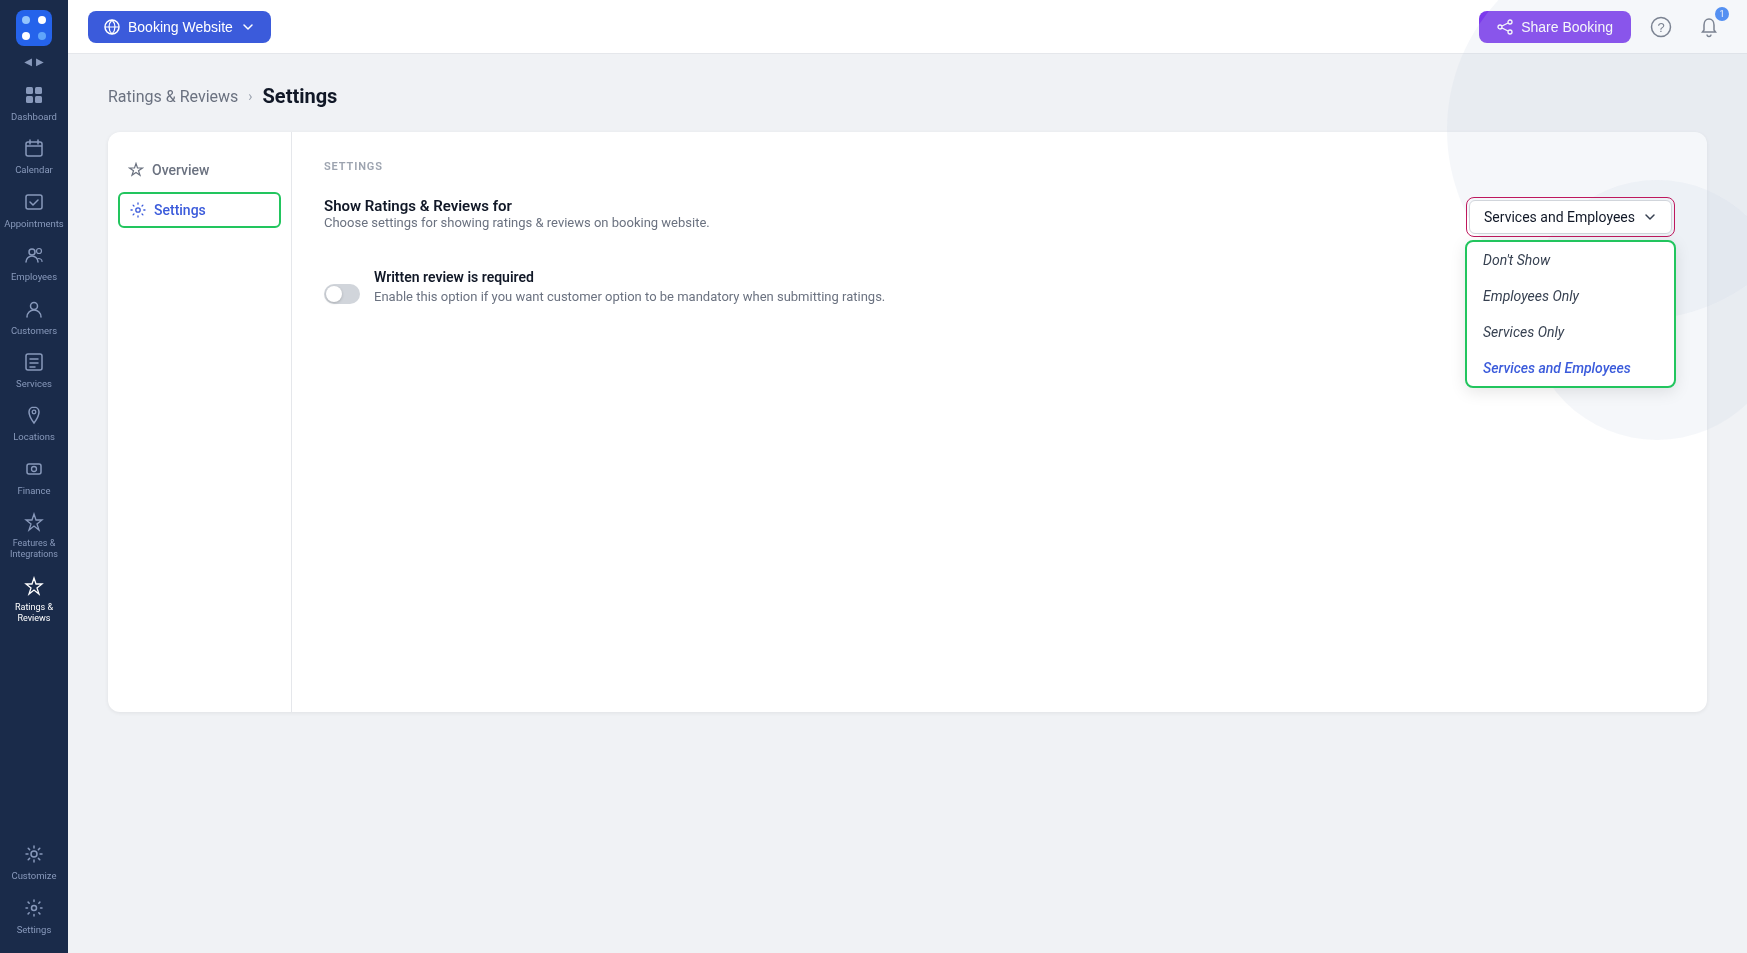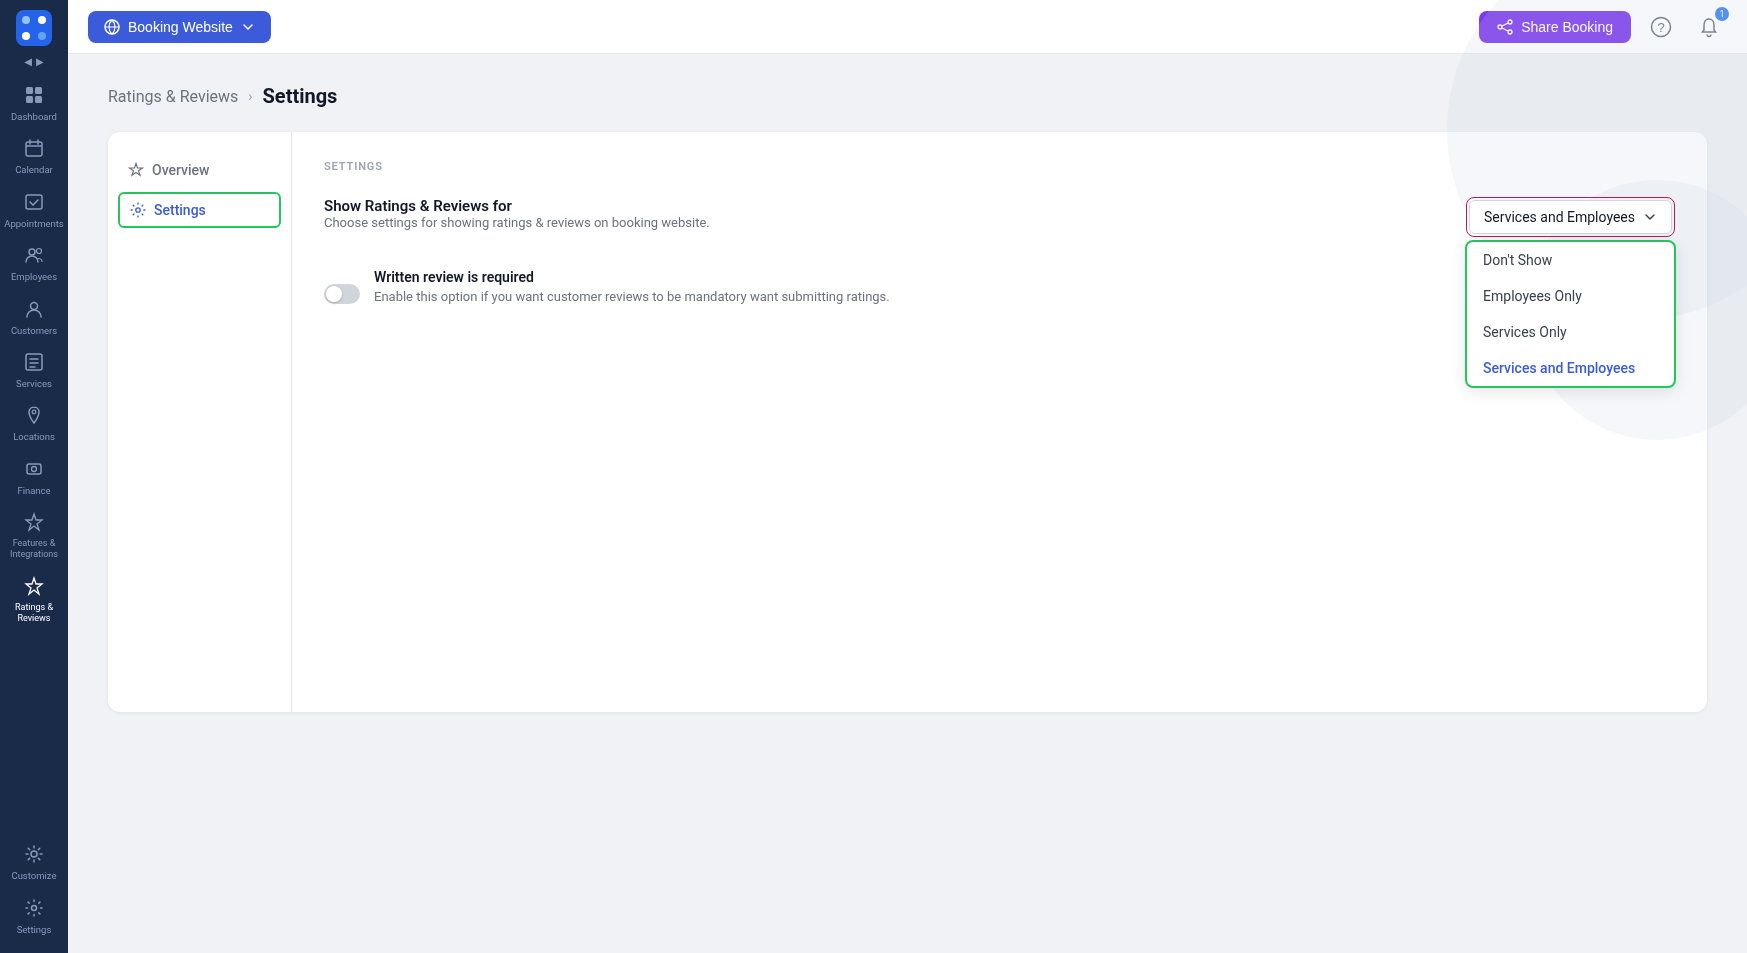--- a/index.html
+++ b/index.html
@@ -254,20 +254,21 @@
       box-shadow: 0 4px 16px rgba(0,0,0,0.10);
       z-index: 100;
       overflow: hidden;
       border: 2px solid #22c55e;
     }
     .dropdown-item {
       padding: 10px 16px;
       font-size: 14px;
       color: #374151;
       cursor: pointer;
+      font-style: italic;
     }
     .dropdown-item.selected { color: #3b5bdb; font-weight: 500; }
 
     
     .toggle-row {
       display: flex;
       align-items: flex-end;
       gap: 14px;
       margin-top: 8px;
     }
@@ -569,19 +570,19 @@
           </div>
         </div>
 
         <div class="toggle-row">
           <div class="toggle">
             <div class="toggle-track"></div>
             <div class="toggle-thumb"></div>
           </div>
           <div class="toggle-info">
             <h4>Written review is required</h4>
-            <p>Enable this option if you want customer reviews to be mandatory want submitting ratings.</p>
+            <p>Enable this option if you want customer option to be mandatory when submitting ratings.</p>
           </div>
         </div>
       </div>
     </div>
   </div>
 </div>
 
 </body></html>

